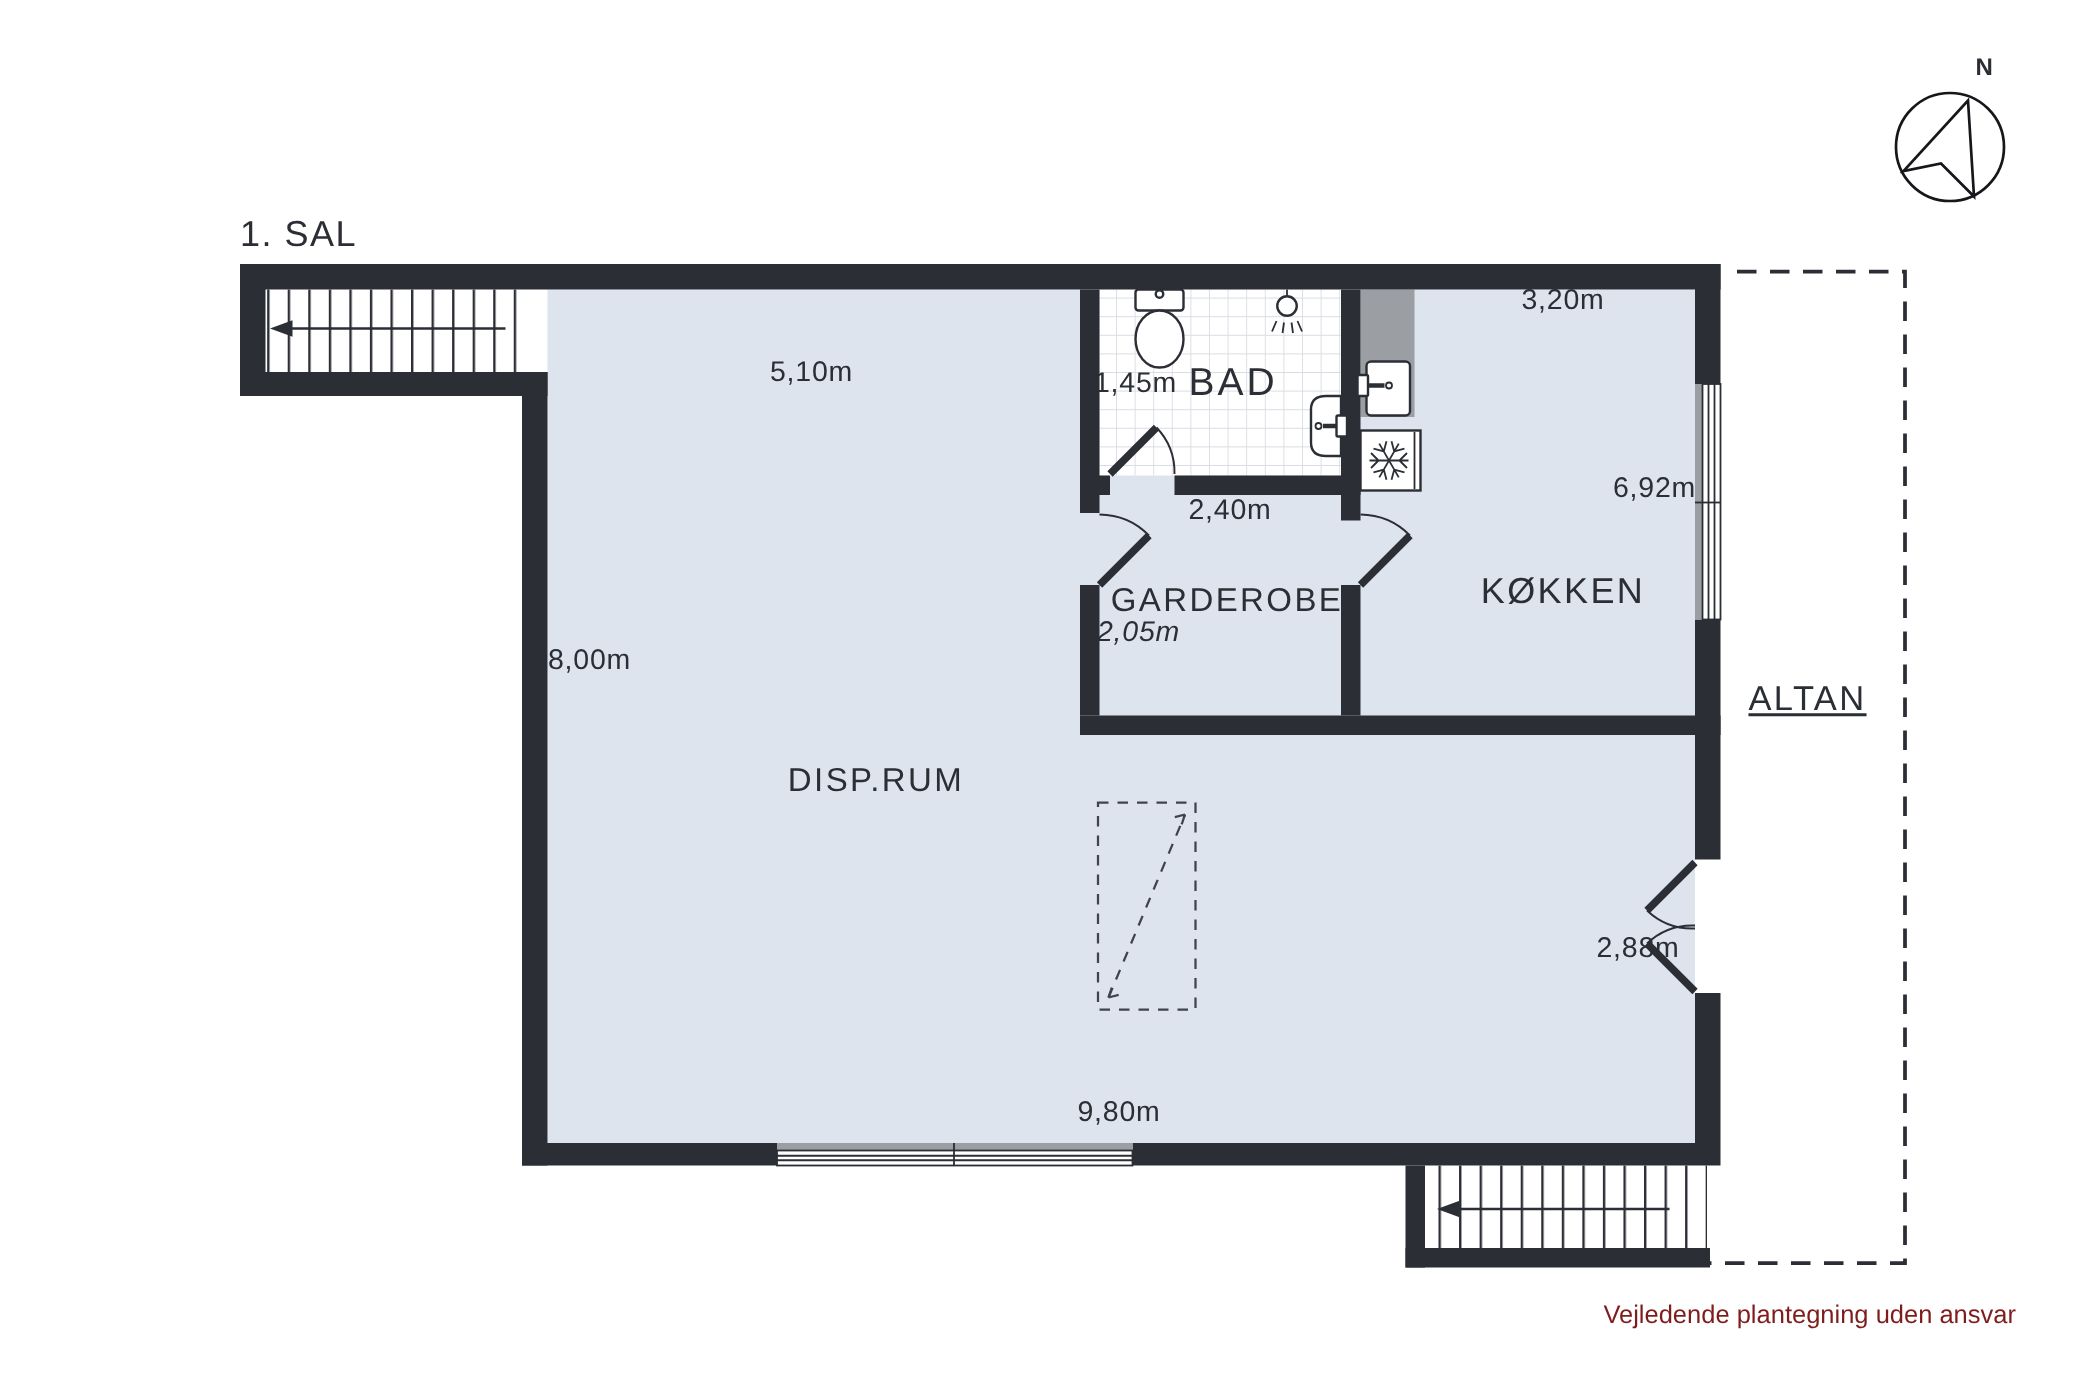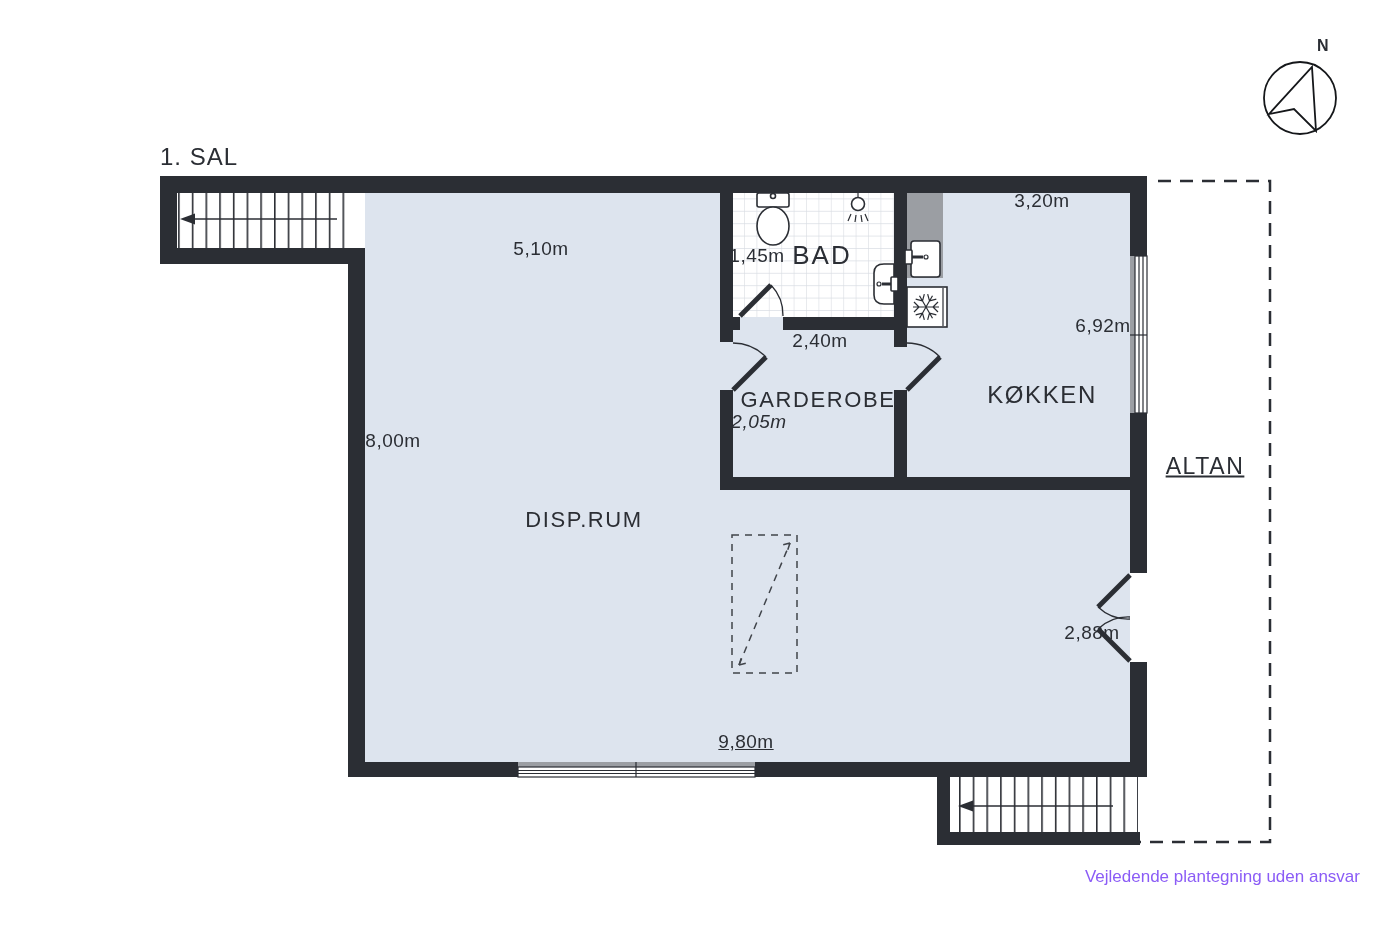--- a/index.html
+++ b/index.html
@@ -5,21 +5,21 @@
   html,body{margin:0;padding:0;background:#fff;}
   .canvas{position:relative;width:1400px;height:933px;background:#fff;overflow:hidden;
           font-family:"Liberation Sans",sans-serif;color:#2b2e34;}
   svg{position:absolute;left:0;top:0;}
   .lbl{position:absolute;transform:translate(-50%,-50%);white-space:nowrap;
        font-family:"Liberation Sans",sans-serif;color:#2b2e34;}
   .meas{font-size:19px;letter-spacing:.5px;}
   .room{font-size:22px;letter-spacing:1.6px;text-align:center;}
   .title{position:absolute;left:160px;top:143px;font-size:24px;letter-spacing:1px;white-space:nowrap;}
   .north{position:absolute;left:1317px;top:37px;font-size:16px;font-weight:bold;}
-  .disclaimer{position:absolute;right:40px;top:867px;font-size:17px;color:#8b5cf6;}
+  .disclaimer{position:absolute;right:56px;top:867px;font-size:17px;color:#7f1d1d;}
   
   .s    {stroke:#2b2e34;fill:none;}
   .thin {stroke:#2b2e34;stroke-width:1.2;fill:none;}
   .fix  {fill:#ffffff;stroke:#2b2e34;stroke-width:1.6;}
   .leaf {stroke:#2b2e34;stroke-width:5;fill:none;}
   .arc  {stroke:#2b2e34;stroke-width:1.3;fill:none;}
   .arrow{stroke:#2b2e34;stroke-width:1.6;fill:none;}
   .ahead{fill:#2b2e34;stroke:none;}
   .dashb{stroke:#2b2e34;stroke-width:2.5;fill:none;stroke-dasharray:13 9;}
   .dashm{stroke:#40444a;stroke-width:1.5;fill:none;stroke-dasharray:7 6;}
@@ -176,21 +176,21 @@
   <div class="north">N</div>
 
   <div class="lbl room" style="left:584px;top:520px;">DISP.RUM</div>
   <div class="lbl room" style="left:818px;top:400px;">GARDEROBE</div>
   <div class="lbl room" style="left:822px;top:255px;font-size:26px;letter-spacing:2px;">BAD</div>
   <div class="lbl room" style="left:1042px;top:395px;font-size:24px;">KØKKEN</div>
   <div class="lbl room" style="left:1205px;top:466px;font-size:23px;text-decoration:underline;">ALTAN</div>
 
   <div class="lbl meas" style="left:541px;top:202px;margin-top:47px;">5,10m</div>
   <div class="lbl meas" style="left:393px;top:441px;">8,00m</div>
-  <div class="lbl meas" style="left:746px;top:742px;text-decoration:underline;">9,80m</div>
+  <div class="lbl meas" style="left:746px;top:742px;">9,80m</div>
   <div class="lbl meas" style="left:757px;top:256px;">1,45m</div>
   <div class="lbl meas" style="left:820px;top:341px;">2,40m</div>
   <div class="lbl meas" style="left:759px;top:422px;font-style:italic;">2,05m</div>
   <div class="lbl meas" style="left:1042px;top:201px;">3,20m</div>
   <div class="lbl meas" style="left:1103px;top:326px;">6,92m</div>
   <div class="lbl meas" style="left:1092px;top:633px;">2,88m</div>
 
   <div class="disclaimer">Vejledende plantegning uden ansvar</div>
 </div>
 

